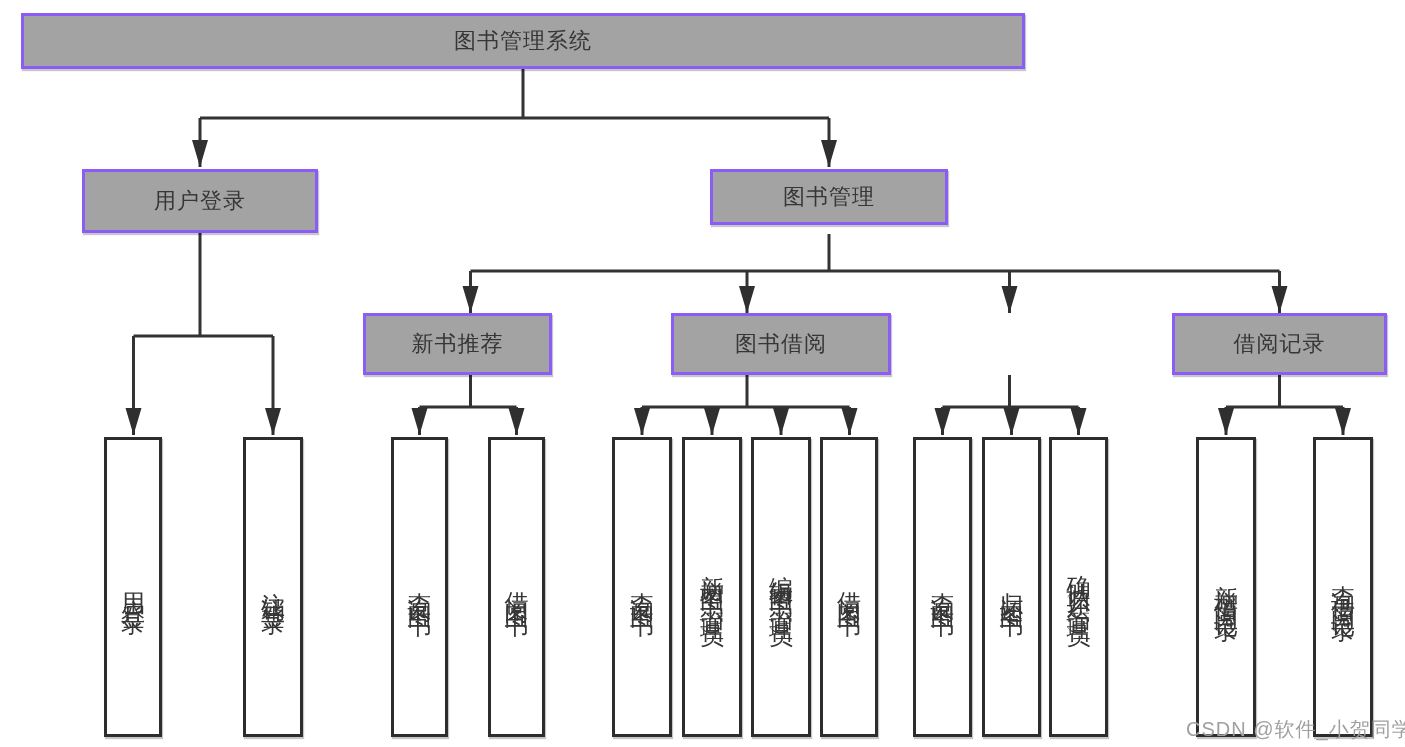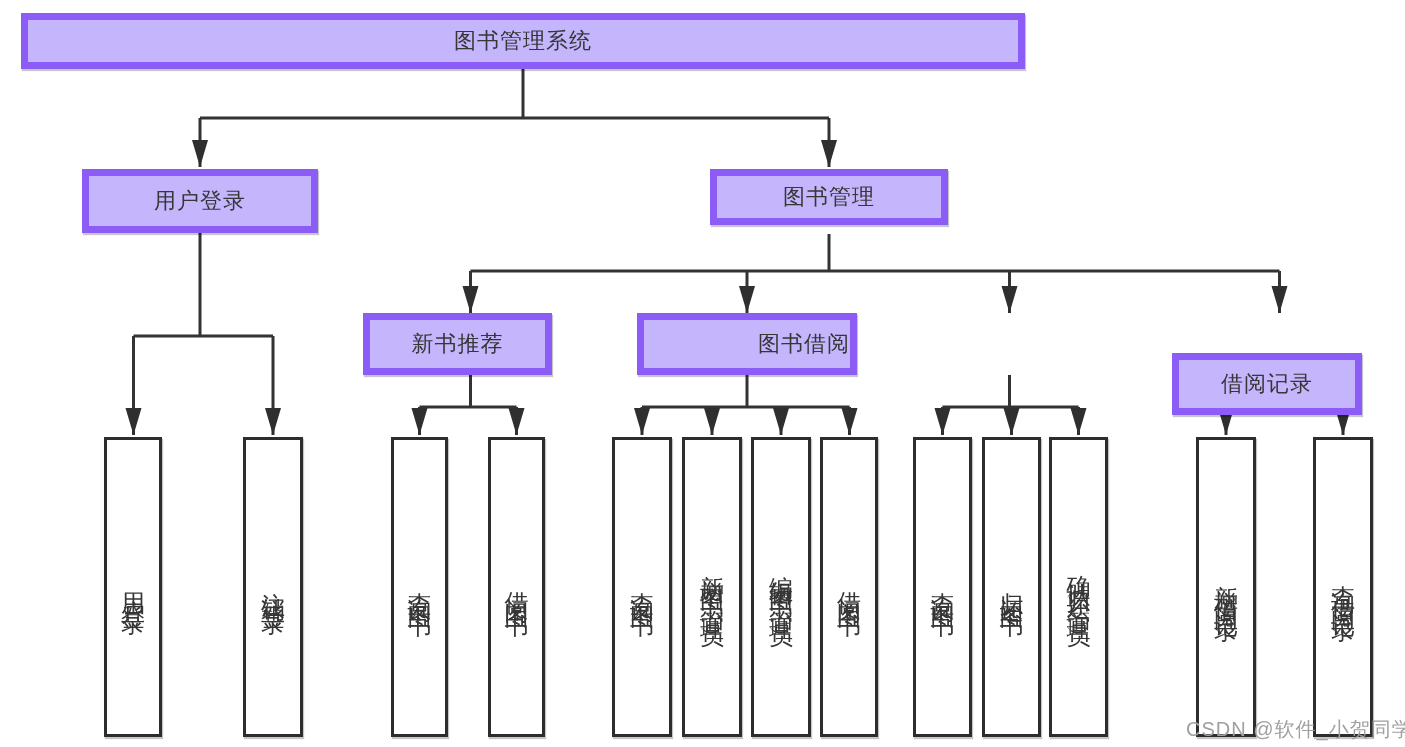--- a/index.html
+++ b/index.html
@@ -17,22 +17,22 @@
   }
   #connectors {
     position: absolute;
     left: 0;
     top: 0;
     z-index: 1;
   }
   .hbox {
     position: absolute;
     box-sizing: border-box;
-    border: 7px solid #8b5cf6;
-    background: #c4b5fd;
+    border: 3px solid #8b5cf6;
+    background: #a3a3a3;
     box-shadow: 1px 2px 1px rgba(0,0,0,0.22);
     display: flex;
     align-items: center;
     justify-content: center;
     font-size: 22px;
     letter-spacing: 1px;
     color: #363636;
     z-index: 2;
   }
   .vbox {
@@ -128,24 +128,24 @@
   <div class="hbox" style="left:82px; top:169px; width:236px; height:64px;">
     <span>用户登录</span>
   </div>
   <div class="hbox" style="left:710px; top:169px; width:238px; height:56px;">
     <span>图书管理</span>
   </div>
 
   <div class="hbox" style="left:363px; top:313px; width:189px; height:62px;">
     <span>新书推荐</span>
   </div>
-  <div class="hbox" style="left:637px; top:313px; width:220px; height:62px;justify-content:flex-end;">
+  <div class="hbox" style="left:671px; top:313px; width:220px; height:62px;">
     <span>图书借阅</span>
   </div>
-  <div class="hbox" style="left:1172px; top:313px; width:190px; height:62px;margin-top:40px;">
+  <div class="hbox" style="left:1172px; top:313px; width:215px; height:62px;">
     <span>借阅记录</span>
   </div>
 
   <div class="vbox" style="left:104px; top:437px; width:58px; height:300px;">
     <span class="vtext">用户登录</span>
   </div>
   <div class="vbox" style="left:243px; top:437px; width:60px; height:300px;">
     <span class="vtext">注销登录</span>
   </div>
 

